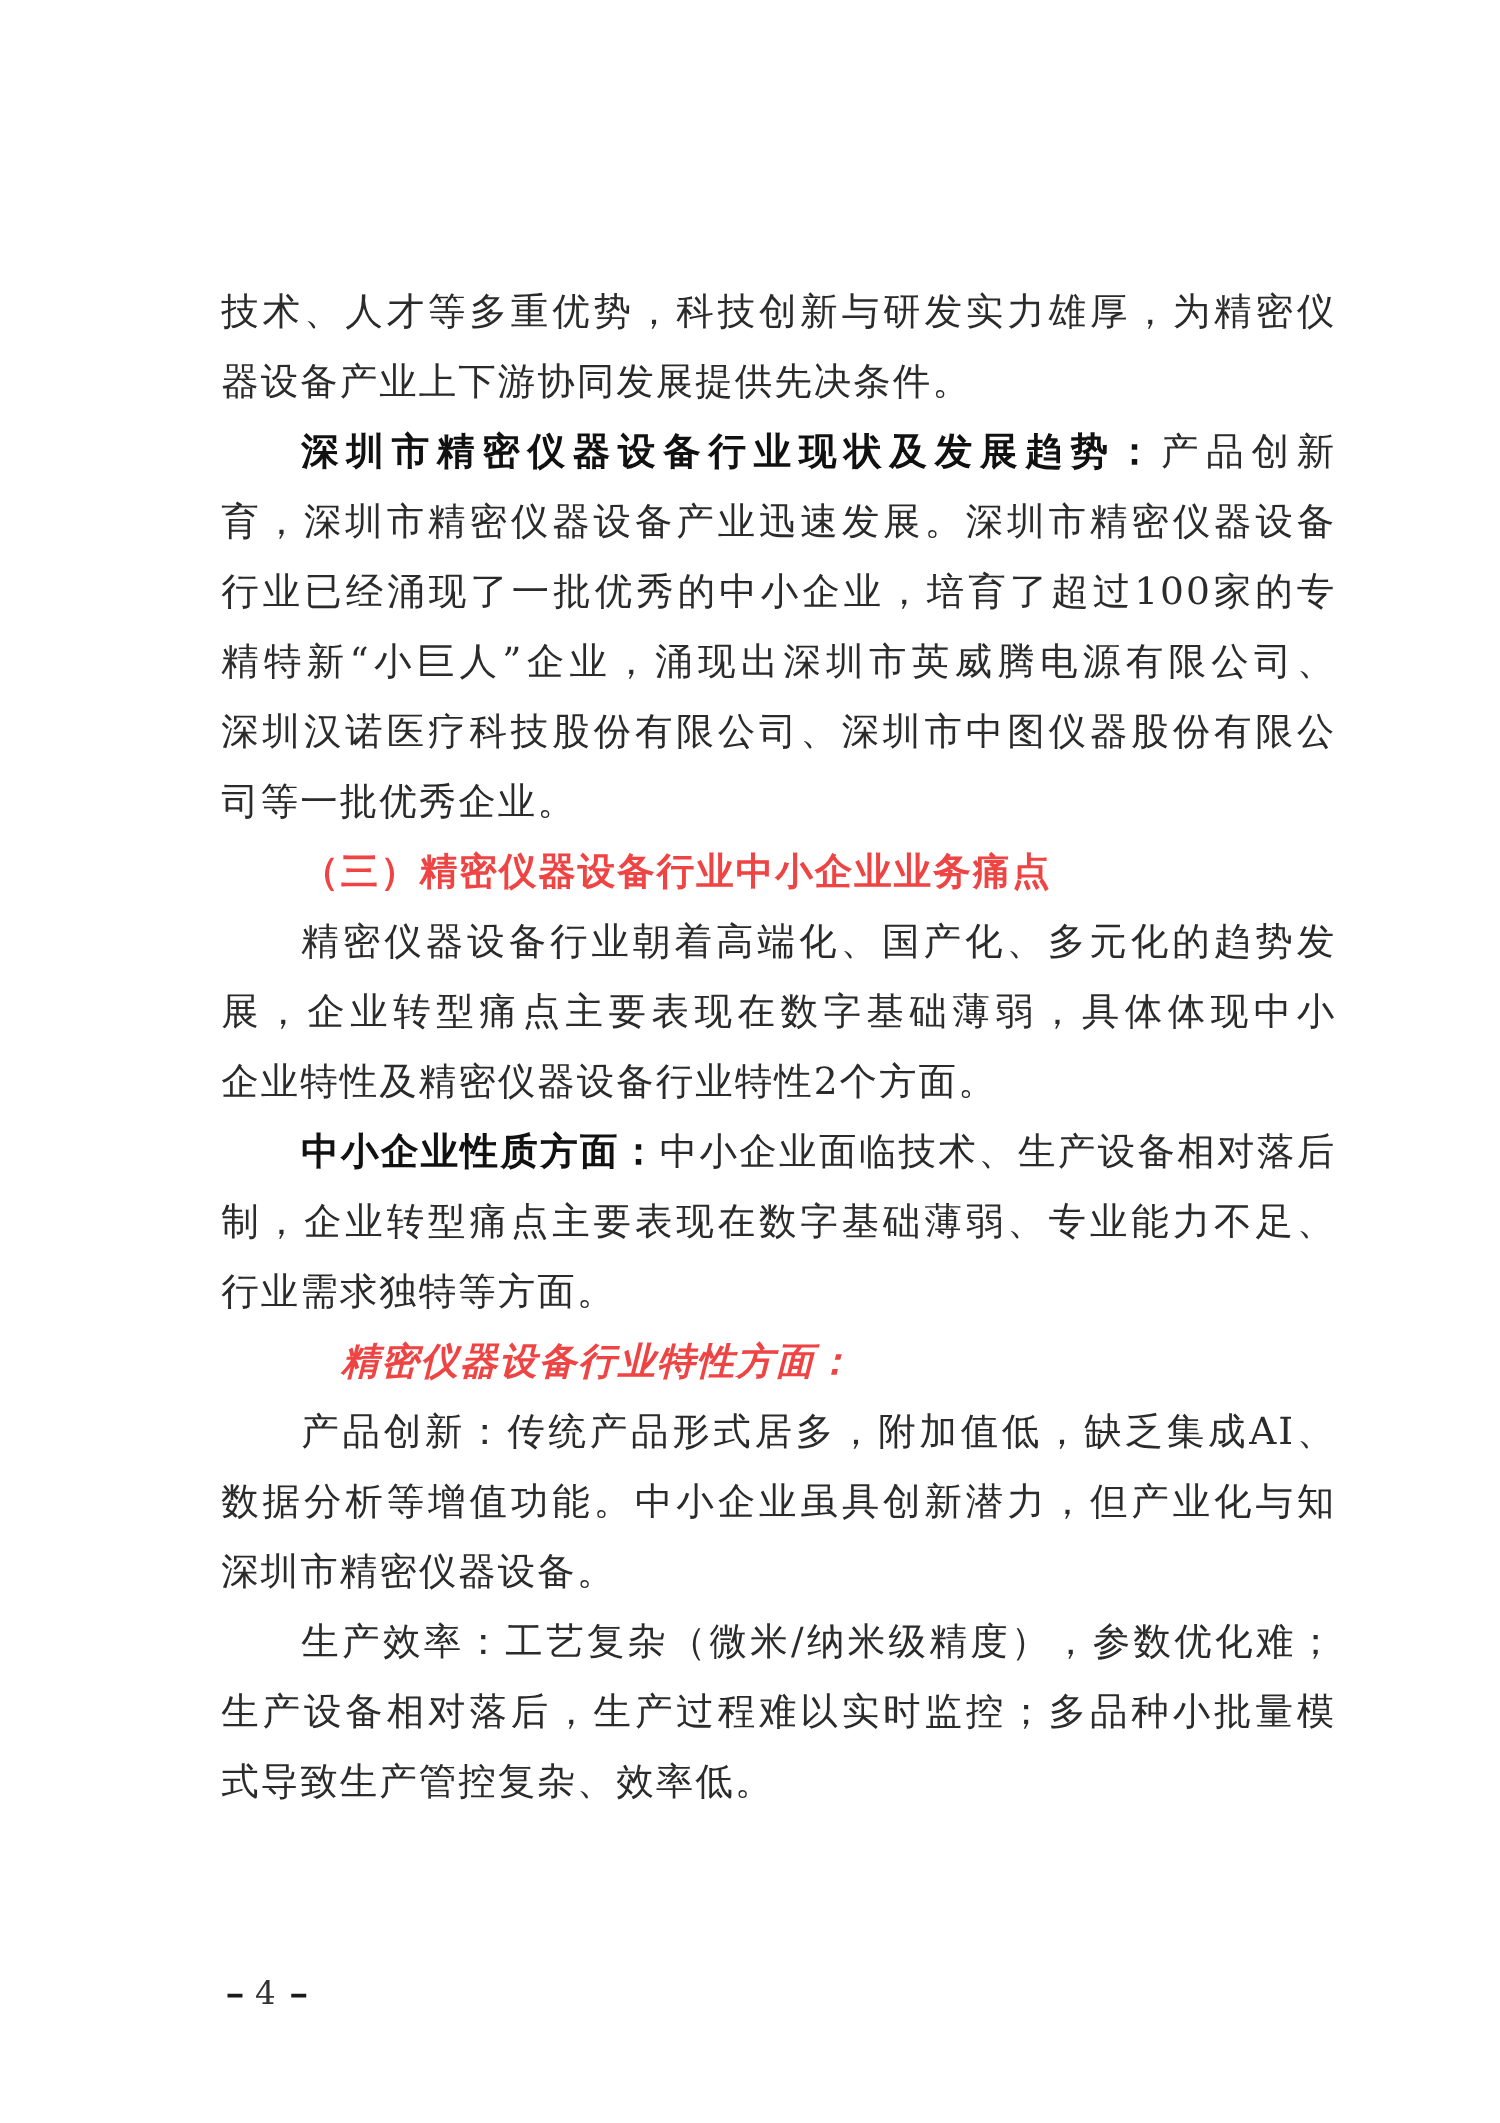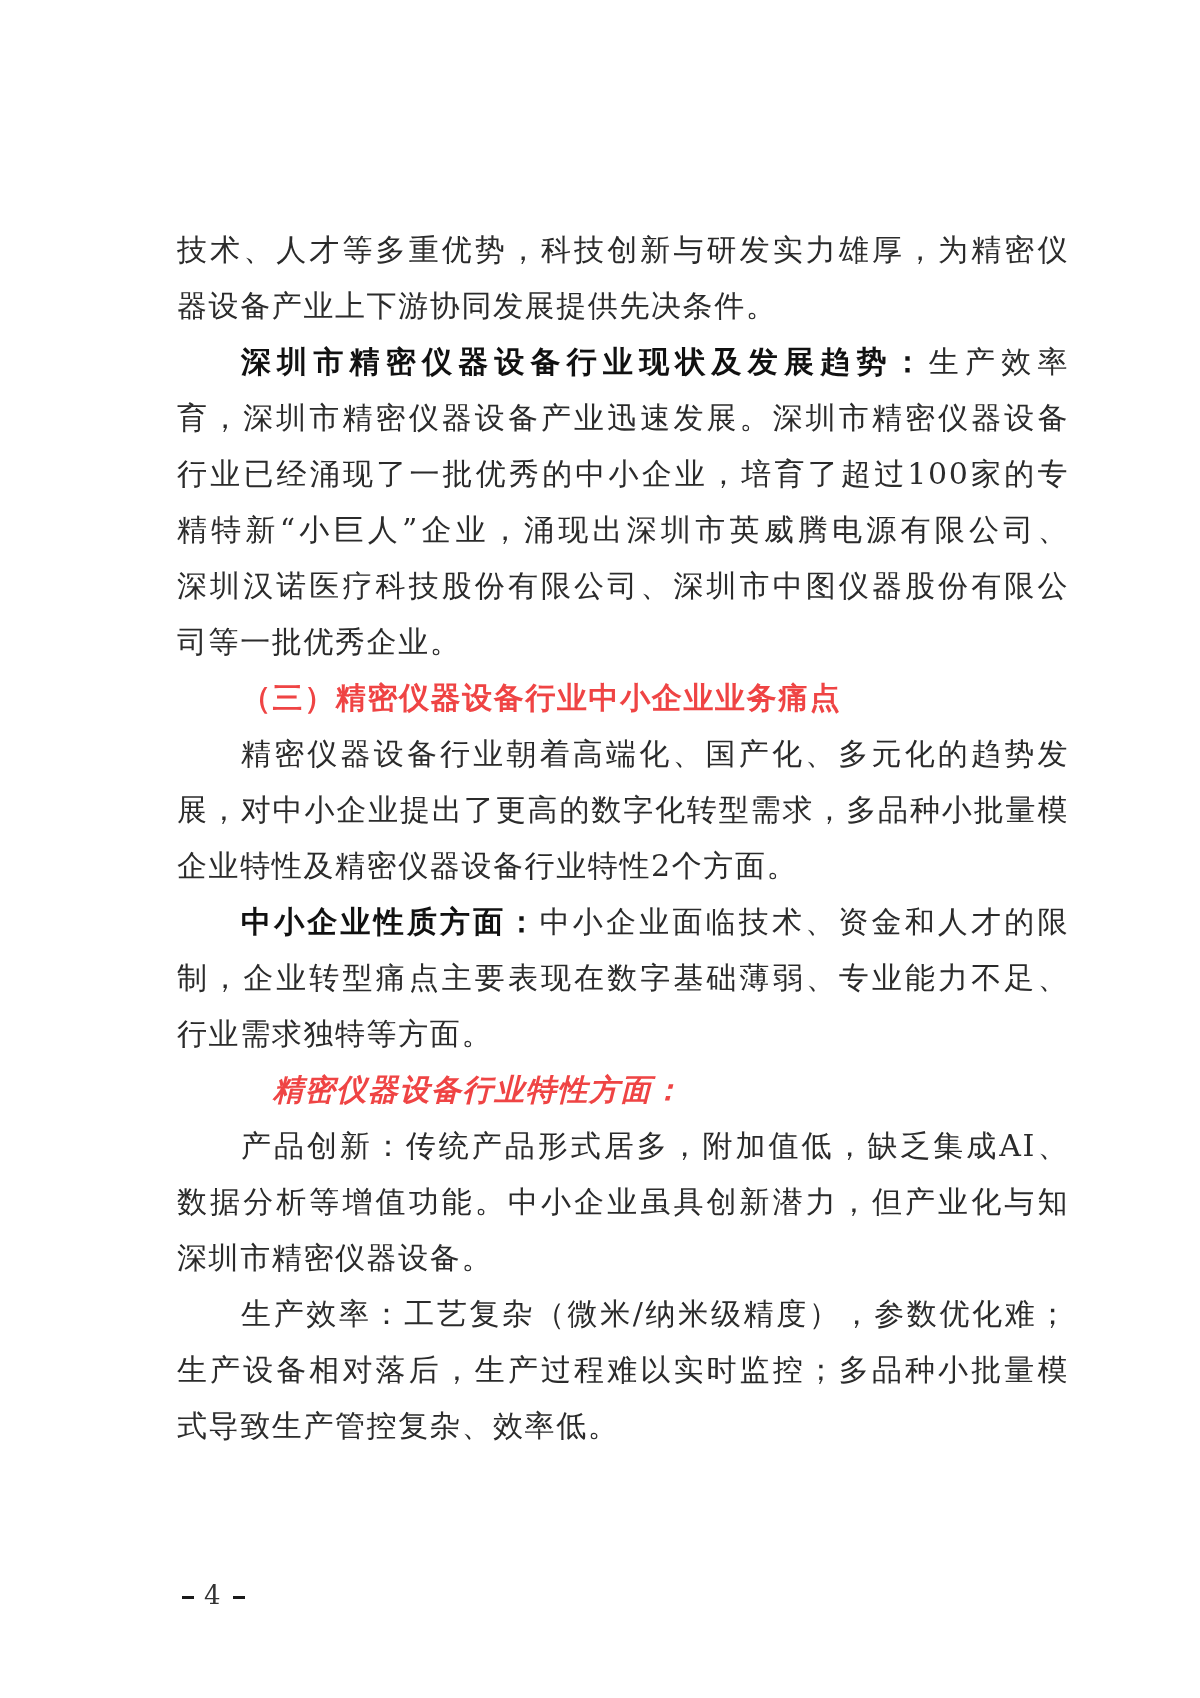--- a/index.html
+++ b/index.html
@@ -83,36 +83,36 @@
 </head>
 <body>
 
 <div class="page">
   <div class="body-text">
 
     <div class="line">技术、人才等多重优势，科技创新与研发实力雄厚，为精密仪</div>
     <div class="line last">器设备产业上下游协同发展提供先决条件。</div>
 
     <div class="line indent-h">
-      <span class="bold">深圳市精密仪器设备行业现状及发展趋势：</span><span>生产效率</span>
+      <span class="bold">深圳市精密仪器设备行业现状及发展趋势：</span><span>产品创新</span>
     </div>
     <div class="line">育，深圳市精密仪器设备产业迅速发展。深圳市精密仪器设备</div>
     <div class="line">行业已经涌现了一批优秀的中小企业，培育了超过100家的专</div>
     <div class="line">精特新“小巨人”企业，涌现出深圳市英威腾电源有限公司、</div>
     <div class="line">深圳汉诺医疗科技股份有限公司、深圳市中图仪器股份有限公</div>
     <div class="line last">司等一批优秀企业。</div>
 
     <div class="line last indent-h heading">（三）精密仪器设备行业中小企业业务痛点</div>
 
     <div class="line indent">精密仪器设备行业朝着高端化、国产化、多元化的趋势发</div>
-    <div class="line">展，对中小企业提出了更高的数字化转型需求，多品种小批量模</div>
+    <div class="line">展，企业转型痛点主要表现在数字基础薄弱，具体体现中小</div>
     <div class="line last">企业特性及精密仪器设备行业特性2个方面。</div>
 
     <div class="line indent-h">
-      <span class="bold">中小企业性质方面：</span><span>中小企业面临技术、资金和人才的限</span>
+      <span class="bold">中小企业性质方面：</span><span>中小企业面临技术、生产设备相对落后</span>
     </div>
     <div class="line">制，企业转型痛点主要表现在数字基础薄弱、专业能力不足、</div>
     <div class="line last">行业需求独特等方面。</div>
 
     <div class="line last indent-h2 heading">精密仪器设备行业特性方面：</div>
 
     <div class="line indent">产品创新：传统产品形式居多，附加值低，缺乏集成AI、</div>
     <div class="line">数据分析等增值功能。中小企业虽具创新潜力，但产业化与知</div>
     <div class="line last">深圳市精密仪器设备。</div>
 

